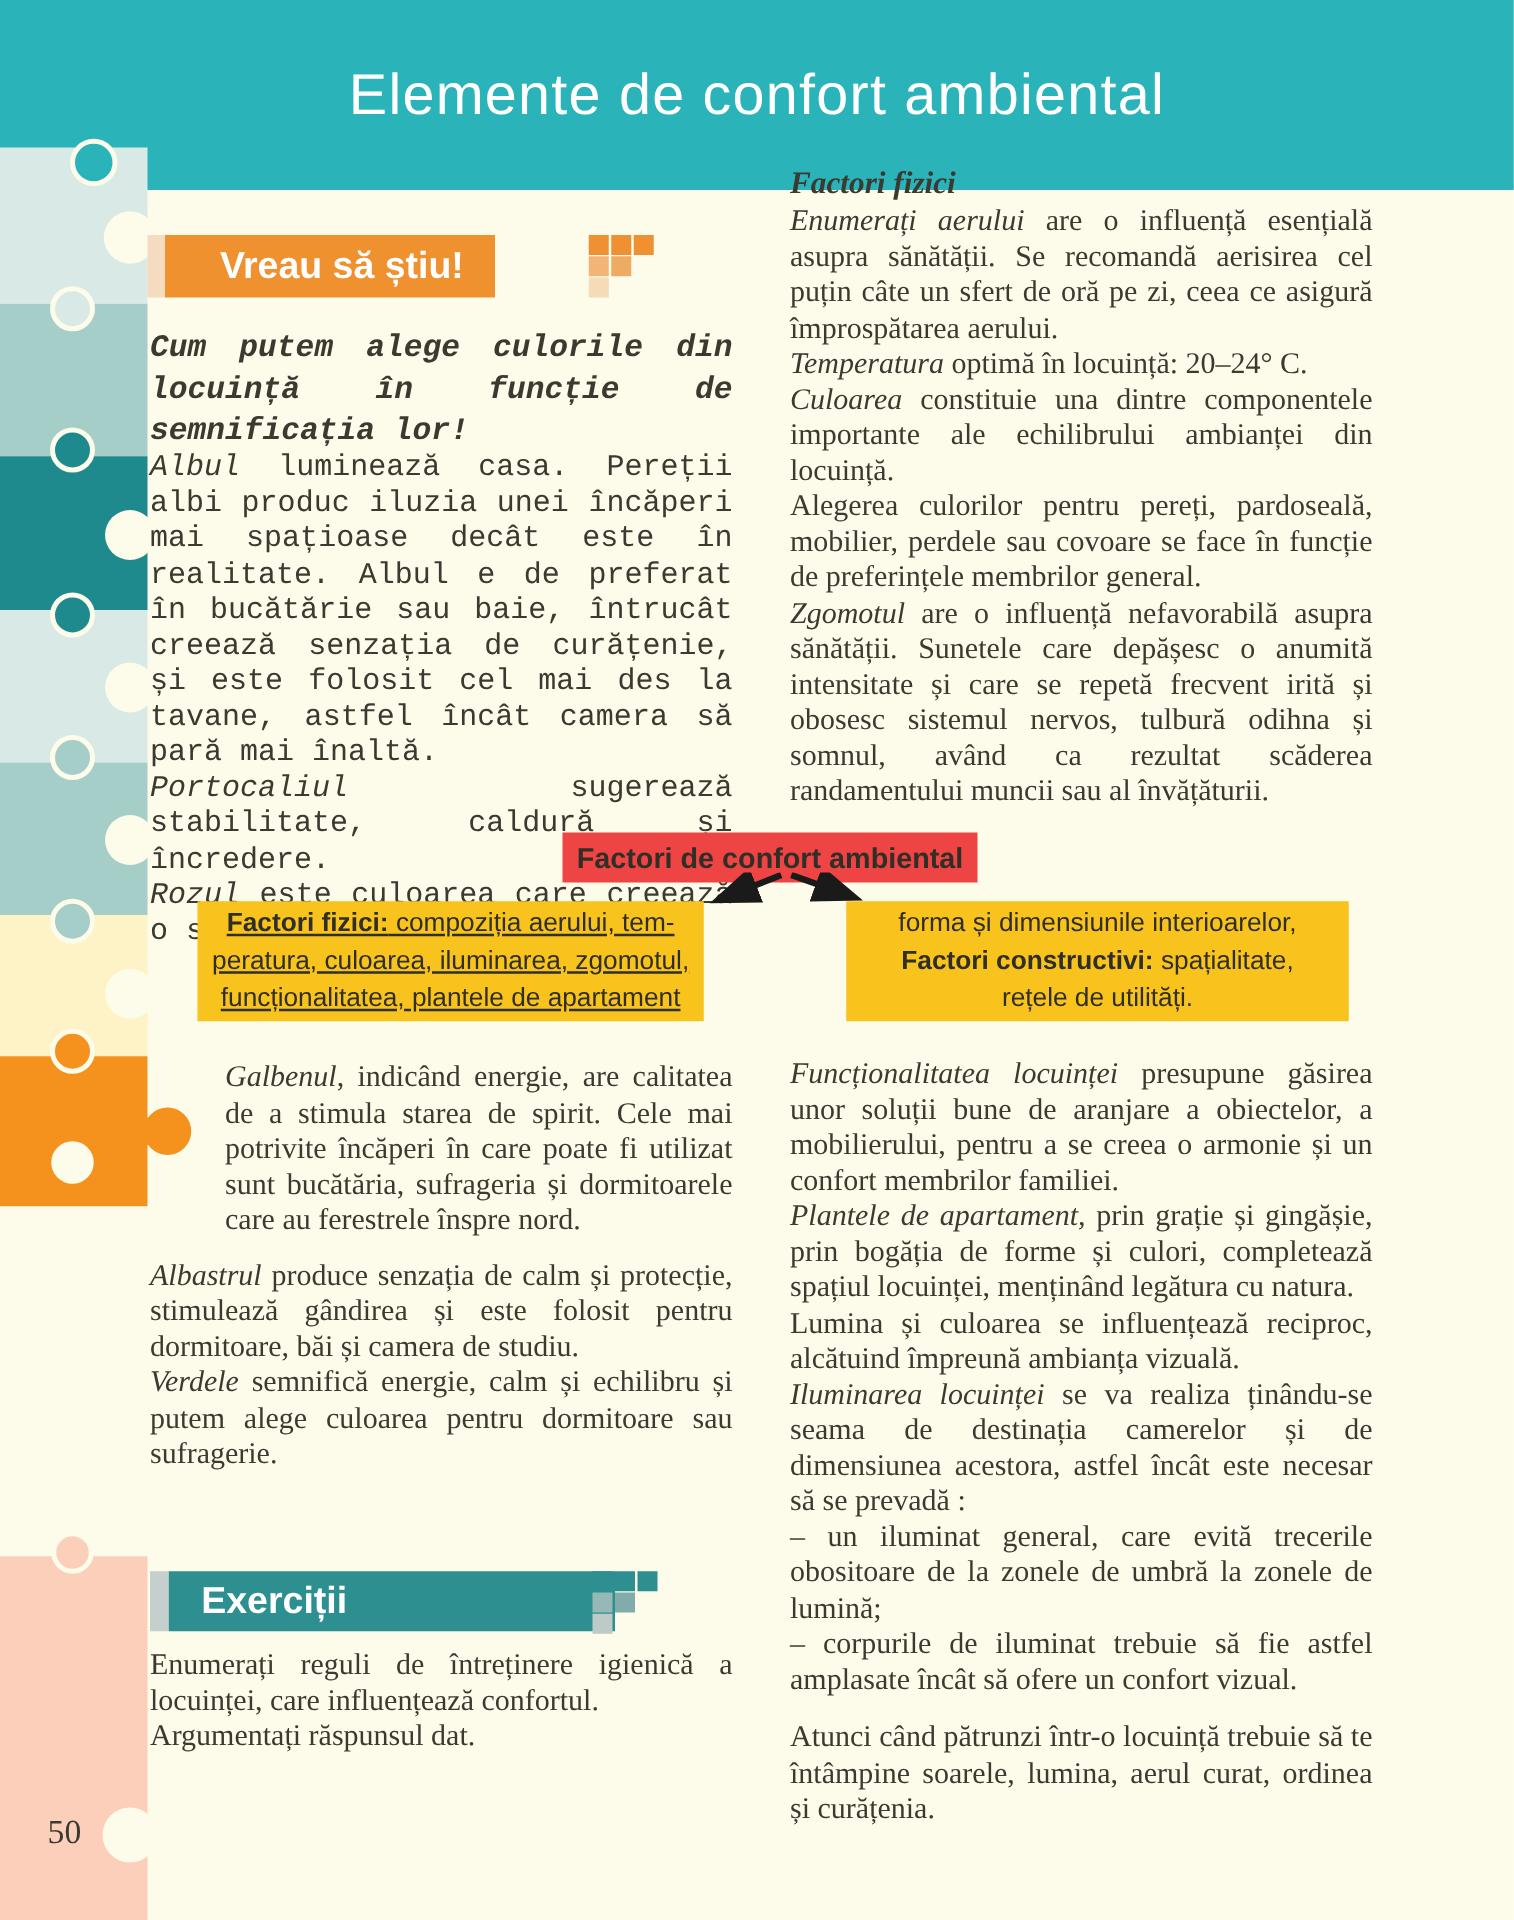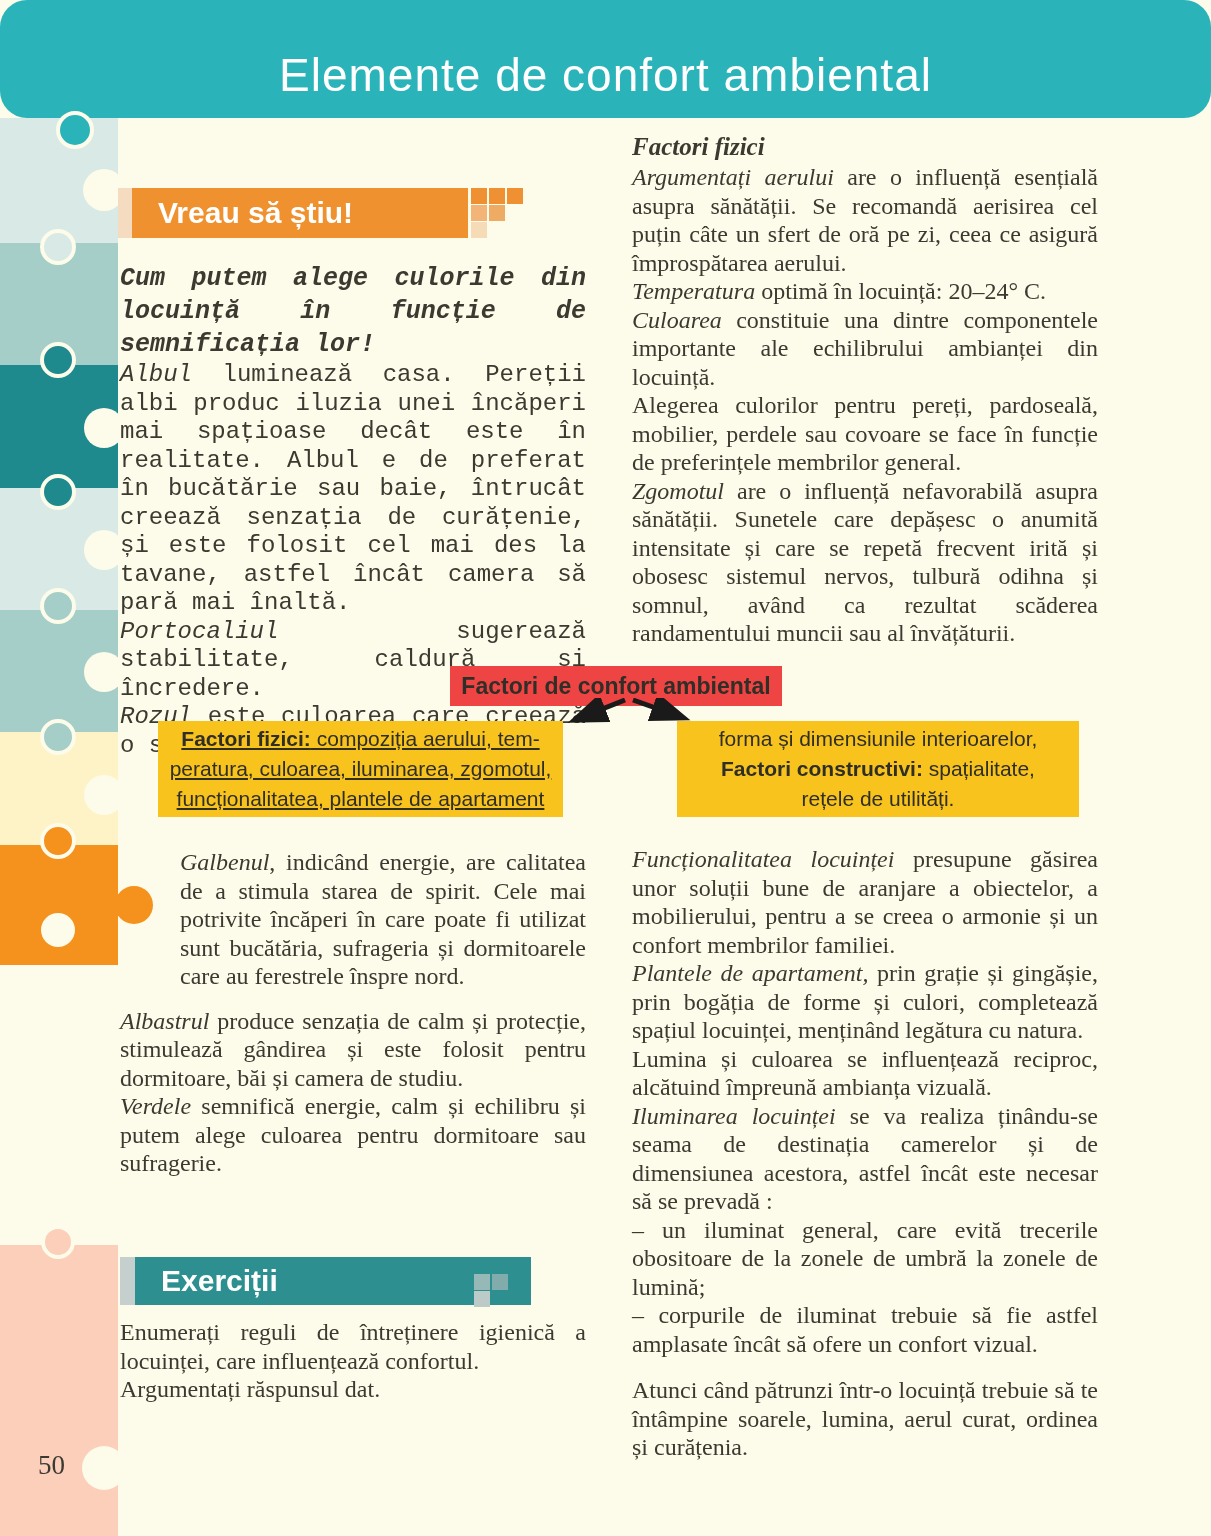--- a/index.html
+++ b/index.html
@@ -1,33 +1,33 @@
 <!DOCTYPE html>
 <html><head>
 <meta charset="utf-8">
 <style>
   html,body{margin:0;padding:0;}
   body{width:1211px;height:1536px;position:relative;overflow:hidden;}
   .page{position:absolute;left:0;top:0;width:1211px;height:1536px;
         font-family:"Liberation Serif","DejaVu Serif",serif;}
-  .band{position:absolute;left:0;top:0;width:1211px;height:118px;border-radius:27px;}
+  .band{position:absolute;left:0;top:0;width:1211px;height:152px;}
   .title{margin:0;padding-top:48px;text-align:center;
          font-family:"Liberation Sans","DejaVu Sans",sans-serif;
          font-weight:300;font-size:46px;letter-spacing:1px;}
   .puzzle{position:absolute;left:0;top:0;}
   .page-num{position:absolute;left:38px;top:1450px;font-size:27px;}
 
   
   .know-strip{position:absolute;left:118px;top:188px;width:14px;height:50px;}
-  .know-box{position:absolute;left:132px;top:188px;width:336px;height:50px;
-            box-sizing:border-box;padding-left:26px;
+  .know-box{position:absolute;left:132px;top:188px;width:264px;height:50px;
+            box-sizing:border-box;padding-left:44px;
             font-family:"Liberation Sans","DejaVu Sans",sans-serif;
             font-weight:bold;font-size:30px;line-height:50px;}
   .ex-strip{position:absolute;left:120px;top:1257px;width:15px;height:48px;}
-  .ex-box{position:absolute;left:135px;top:1257px;width:396px;height:48px;
+  .ex-box{position:absolute;left:135px;top:1257px;width:357px;height:48px;
           box-sizing:border-box;padding-left:26px;
           font-family:"Liberation Sans","DejaVu Sans",sans-serif;
           font-weight:bold;font-size:30px;line-height:48px;}
   .sq-grid{position:absolute;width:54px;height:52px;}
   .know-squares{left:471px;top:188px;}
   .ex-squares{left:474px;top:1257px;}
   .sq{position:absolute;width:16px;height:16px;}
   .r1c1{left:0;top:0}.r1c2{left:18px;top:0}.r1c3{left:36px;top:0}
   .r2c1{left:0;top:17px}.r2c2{left:18px;top:17px}.r3c1{left:0;top:34px}
 
@@ -116,21 +116,21 @@
 
   <section class="col left-top">
     <p class="lead-head"><span class="it bd">Cum putem alege culorile din locuință în funcție de semnificația lor!</span></p>
     <p><span class="it">Albul</span><span> luminează casa. Pereții albi produc iluzia unei încăperi mai spațioase decât este în realitate. Albul e de preferat în bucătărie sau baie, întrucât creează senzația de curățenie, și este folosit cel mai des la tavane, astfel încât camera să pară mai înaltă.</span></p>
     <p><span class="it">Portocaliul</span><span> sugerează stabilitate, caldură și încredere.</span></p>
     <p><span class="it">Rozul</span><span> este culoarea care creează o senzație de pace și liniște.</span></p>
   </section>
 
   <section class="col right-top">
     <p class="lead-head"><span class="it bd">Factori fizici</span></p>
-    <p><span class="it">Argumentați aerului</span><span> are o influență esențială asupra sănătății. Se recomandă aerisirea cel puțin câte un sfert de oră pe zi, ceea ce asigură împrospătarea aerului.</span></p>
+    <p><span class="it">Enumerați aerului</span><span> are o influență esențială asupra sănătății. Se recomandă aerisirea cel puțin câte un sfert de oră pe zi, ceea ce asigură împrospătarea aerului.</span></p>
     <p><span class="it">Temperatura</span><span> optimă în locuință: 20–24° C.</span></p>
     <p><span class="it">Culoarea</span><span> constituie una dintre componentele importante ale echilibrului ambianței din locuință.</span></p>
     <p><span>Alegerea culorilor pentru pereți, pardoseală, mobilier, perdele sau covoare se face în funcție de preferințele membrilor general.</span></p>
     <p><span class="it">Zgomotul</span><span> are o influență nefavorabilă asupra sănătății. Sunetele care depășesc o anumită intensitate și care se repetă frecvent irită și obosesc sistemul nervos, tulbură odihna și somnul, având ca rezultat scăderea randamentului muncii sau al învățăturii.</span></p>
   </section>
 
   <div class="diagram-root" style="background-color: #ef4444; color: rgb(47, 46, 39);">
     <span>Factori de confort ambiental</span>
   </div>
   <svg class="arrows" width="170" height="30" viewBox="0 0 170 30">

